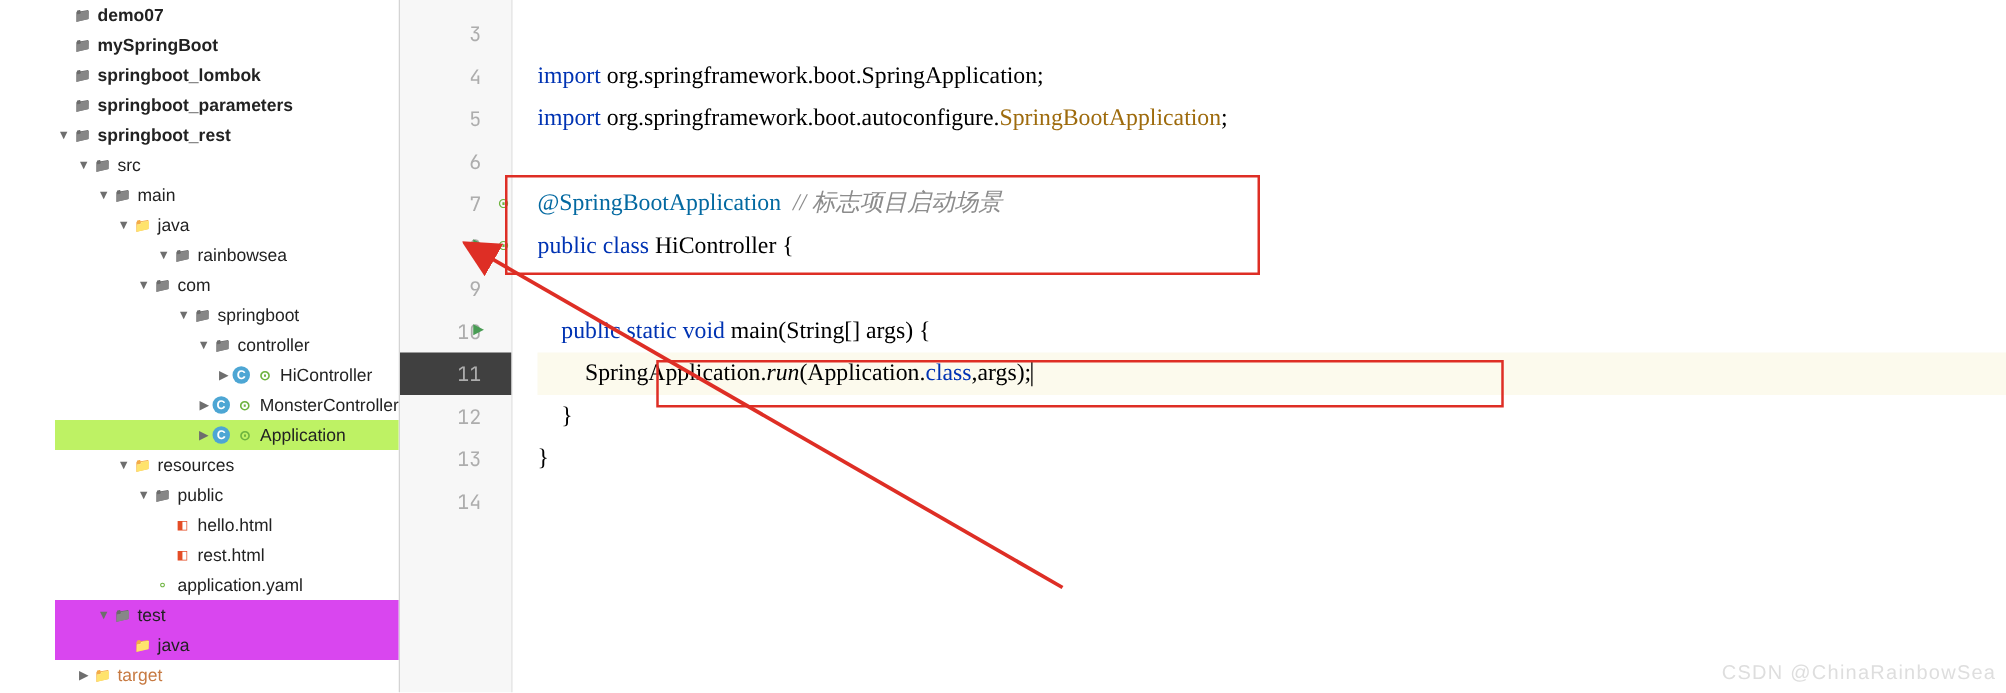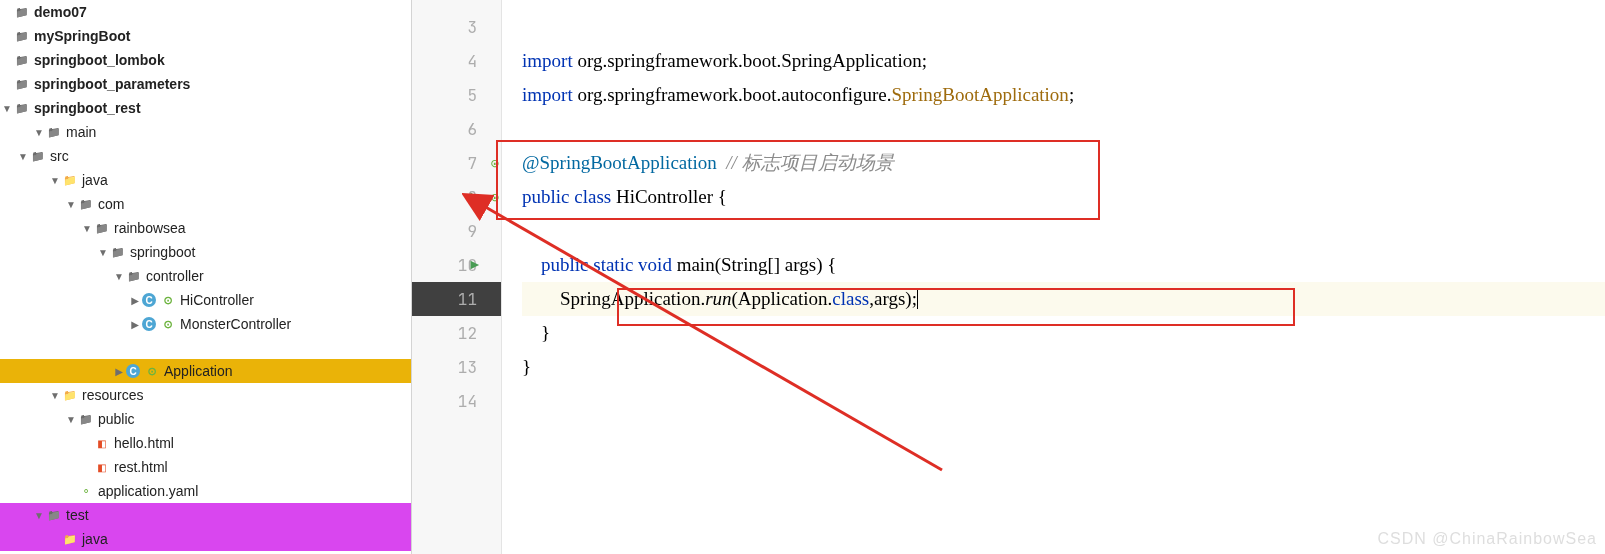--- a/index.html
+++ b/index.html
@@ -6,33 +6,34 @@
     body {
       font-family: -apple-system, "Segoe UI", Arial, sans-serif;
       font-size: 14px;
       background: #fff;
       display: flex;
       height: 554px;
       width: 1605px;
       overflow: hidden;
     }
     .sidebar {
-      width: 412px;
+      width: 320px;
       background: #fff;
       border-right: 1px solid #d4d4d4;
       overflow: hidden;
+      padding-left: 44px;
     }
     .tree-item {
       display: flex;
       align-items: center;
       height: 24px;
       white-space: nowrap;
       cursor: pointer;
     }
-    .tree-item.selected { background: #eab308; margin-top: 23px; }
+    .tree-item.selected { background: #bef264; }
     .tree-item.highlighted { background: #d946ef; }
     .arrow {
       width: 14px;
       color: #6e6e6e;
       font-size: 10px;
       text-align: center;
       display: inline-block;
     }
     .arrow.down::before { content: "▼"; }
     .arrow.right::before { content: "▶"; }
@@ -182,48 +183,48 @@
         <span class="icon folder-icon"></span>
         <span class="label bold">springboot_parameters</span>
       </div>
       <div class="tree-item">
         <span class="ind i0"></span>
         <span class="arrow down"></span>
         <span class="icon folder-icon"></span>
         <span class="label bold">springboot_rest</span>
       </div>
       <div class="tree-item">
+        <span class="ind i1"></span>
+        <span class="arrow down"></span>
+        <span class="icon folder-icon"></span>
+        <span class="label">src</span>
+      </div>
+      <div class="tree-item">
         <span class="ind i2"></span>
         <span class="arrow down"></span>
         <span class="icon folder-icon"></span>
         <span class="label">main</span>
-      </div>
-      <div class="tree-item">
-        <span class="ind i1"></span>
-        <span class="arrow down"></span>
-        <span class="icon folder-icon"></span>
-        <span class="label">src</span>
       </div>
       <div class="tree-item">
         <span class="ind i3"></span>
         <span class="arrow down"></span>
         <span class="icon folder-blue-icon"></span>
         <span class="label">java</span>
       </div>
       <div class="tree-item">
+        <span class="ind i5"></span>
+        <span class="arrow down"></span>
+        <span class="icon folder-icon"></span>
+        <span class="label">rainbowsea</span>
+      </div>
+      <div class="tree-item">
         <span class="ind i4"></span>
         <span class="arrow down"></span>
         <span class="icon folder-icon"></span>
         <span class="label">com</span>
-      </div>
-      <div class="tree-item">
-        <span class="ind i5"></span>
-        <span class="arrow down"></span>
-        <span class="icon folder-icon"></span>
-        <span class="label">rainbowsea</span>
       </div>
       <div class="tree-item">
         <span class="ind i6"></span>
         <span class="arrow down"></span>
         <span class="icon folder-icon"></span>
         <span class="label">springboot</span>
       </div>
       <div class="tree-item">
         <span class="ind i7"></span>
         <span class="arrow down"></span>

